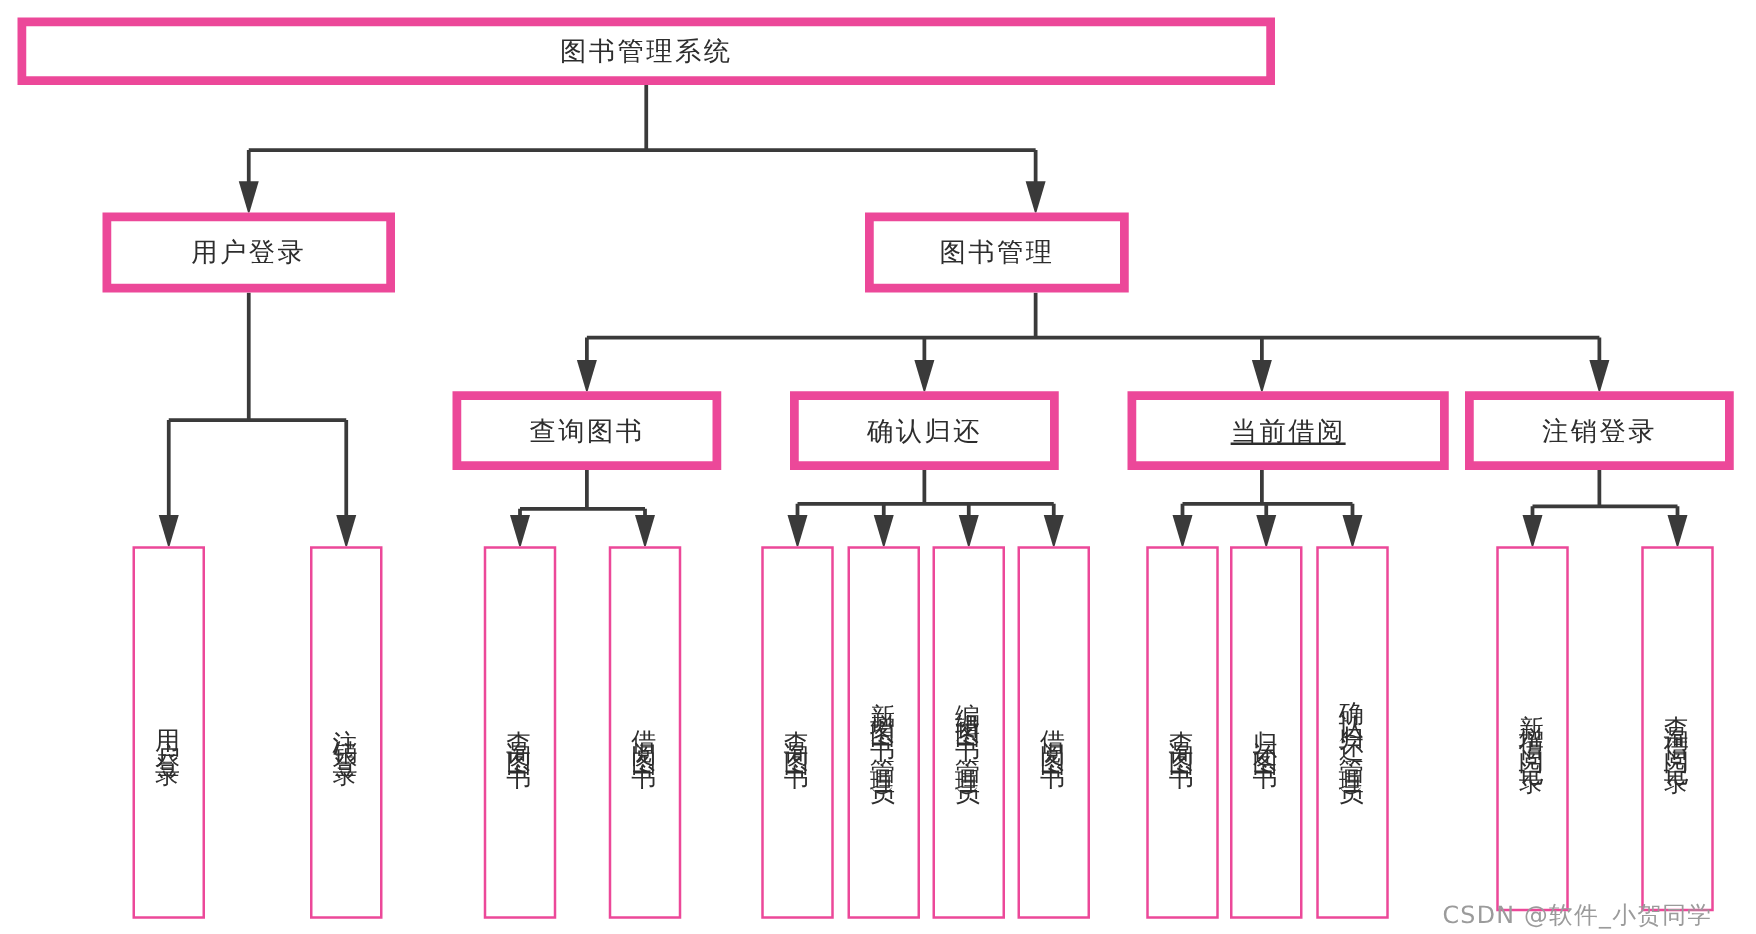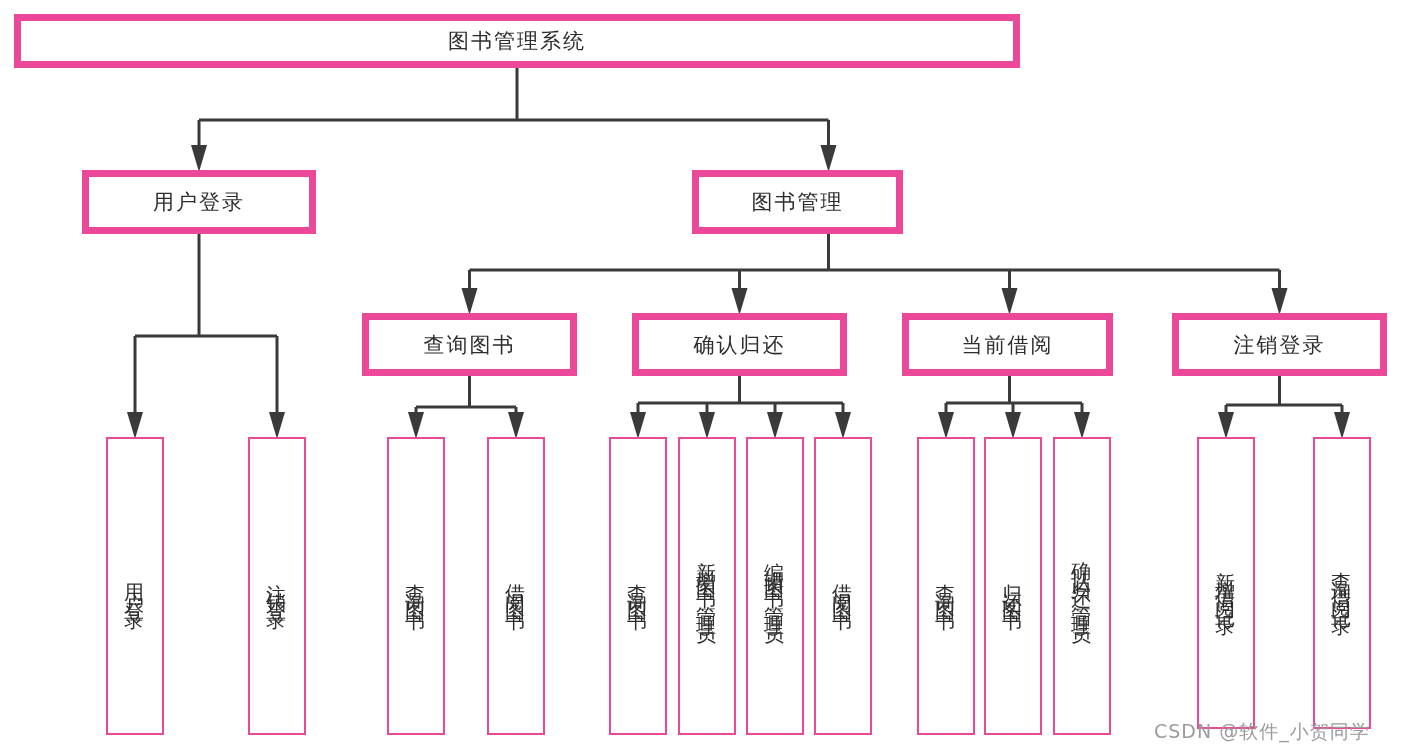--- a/index.html
+++ b/index.html
@@ -111,21 +111,21 @@
     </svg>
 
   <div id="nodes-layer">
       <div class="node h" style="left: 14px; top: 14px; width: 1006px; height: 54px;">图书管理系统</div>
       <div class="node h" style="left: 82px; top: 170px; width: 234px; height: 64px;">用户登录</div>
       <div class="node h" style="left: 692px; top: 170px; width: 211px; height: 64px;">图书管理</div>
       <div class="node v" style="left: 106px; top: 437px; width: 58px; height: 298px;">用户登录</div>
       <div class="node v" style="left: 248px; top: 437px; width: 58px; height: 298px;">注销登录</div>
       <div class="node h" style="left: 362px; top: 313px; width: 215px; height: 63px;">查询图书</div>
       <div class="node h" style="left: 632px; top: 313px; width: 215px; height: 63px;">确认归还</div>
-      <div class="node h" style="left: 902px; top: 313px; width: 211px; height: 63px;">当前借阅</div>
+      <div class="node h" style="left: 902px; top: 313px; width: 257px; height: 63px; text-decoration: underline;">当前借阅</div>
       <div class="node h" style="left: 1172px; top: 313px; width: 215px; height: 63px;">注销登录</div>
       <div class="node v" style="left: 387px; top: 437px; width: 58px; height: 298px;">查询图书</div>
       <div class="node v" style="left: 487px; top: 437px; width: 58px; height: 298px;">借阅图书</div>
       <div class="node v" style="left: 609px; top: 437px; width: 58px; height: 298px;">查询图书</div>
       <div class="node v" style="left: 678px; top: 437px; width: 58px; height: 298px;">新增图书（管理员）</div>
       <div class="node v" style="left: 746px; top: 437px; width: 58px; height: 298px;">编辑图书（管理员）</div>
       <div class="node v" style="left: 814px; top: 437px; width: 58px; height: 298px;">借阅图书</div>
       <div class="node v" style="left: 917px; top: 437px; width: 58px; height: 298px;">查询图书</div>
       <div class="node v" style="left: 984px; top: 437px; width: 58px; height: 298px;">归还图书</div>
       <div class="node v" style="left: 1053px; top: 437px; width: 58px; height: 298px;">确认归还（管理员）</div>

